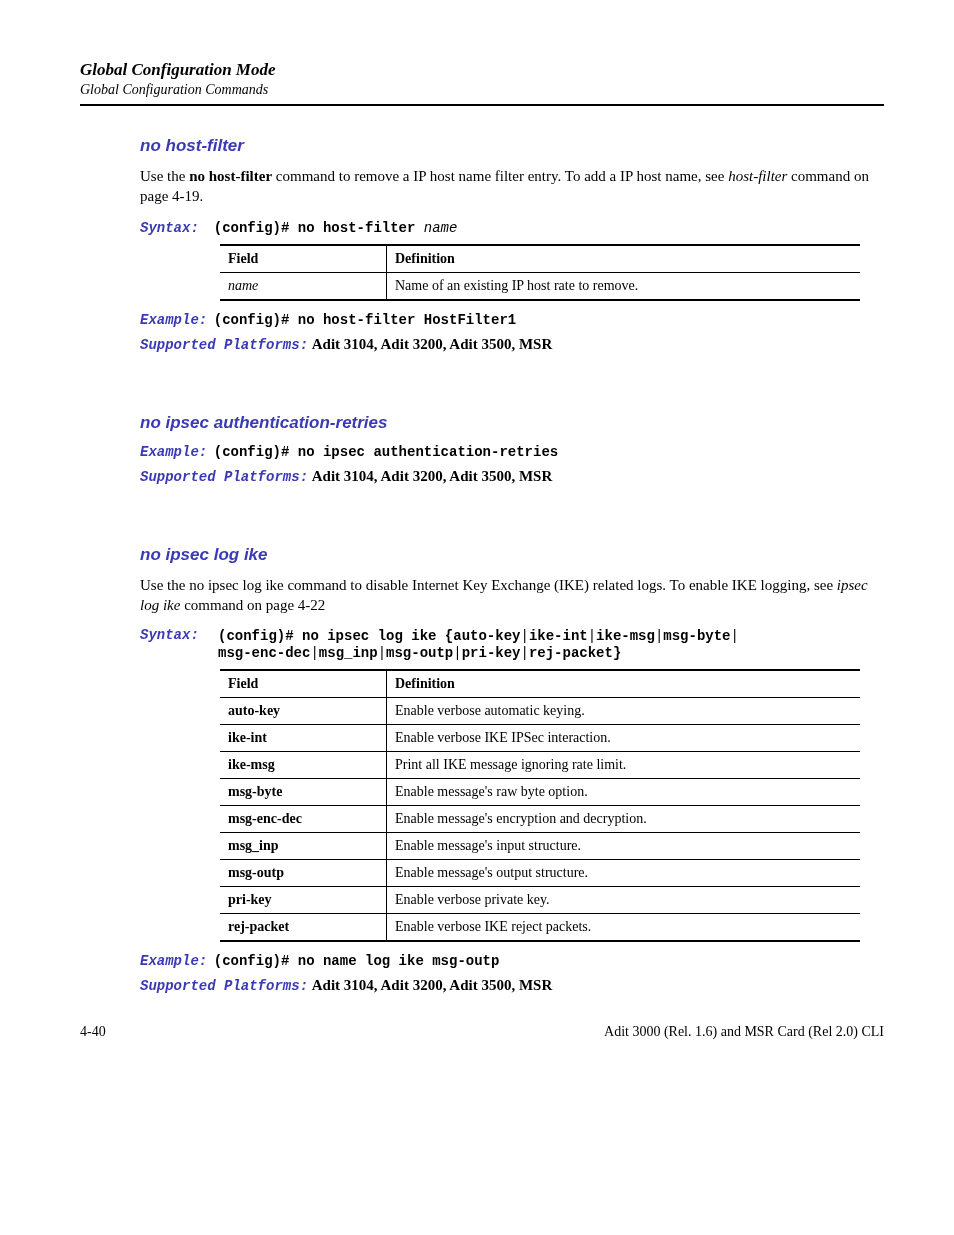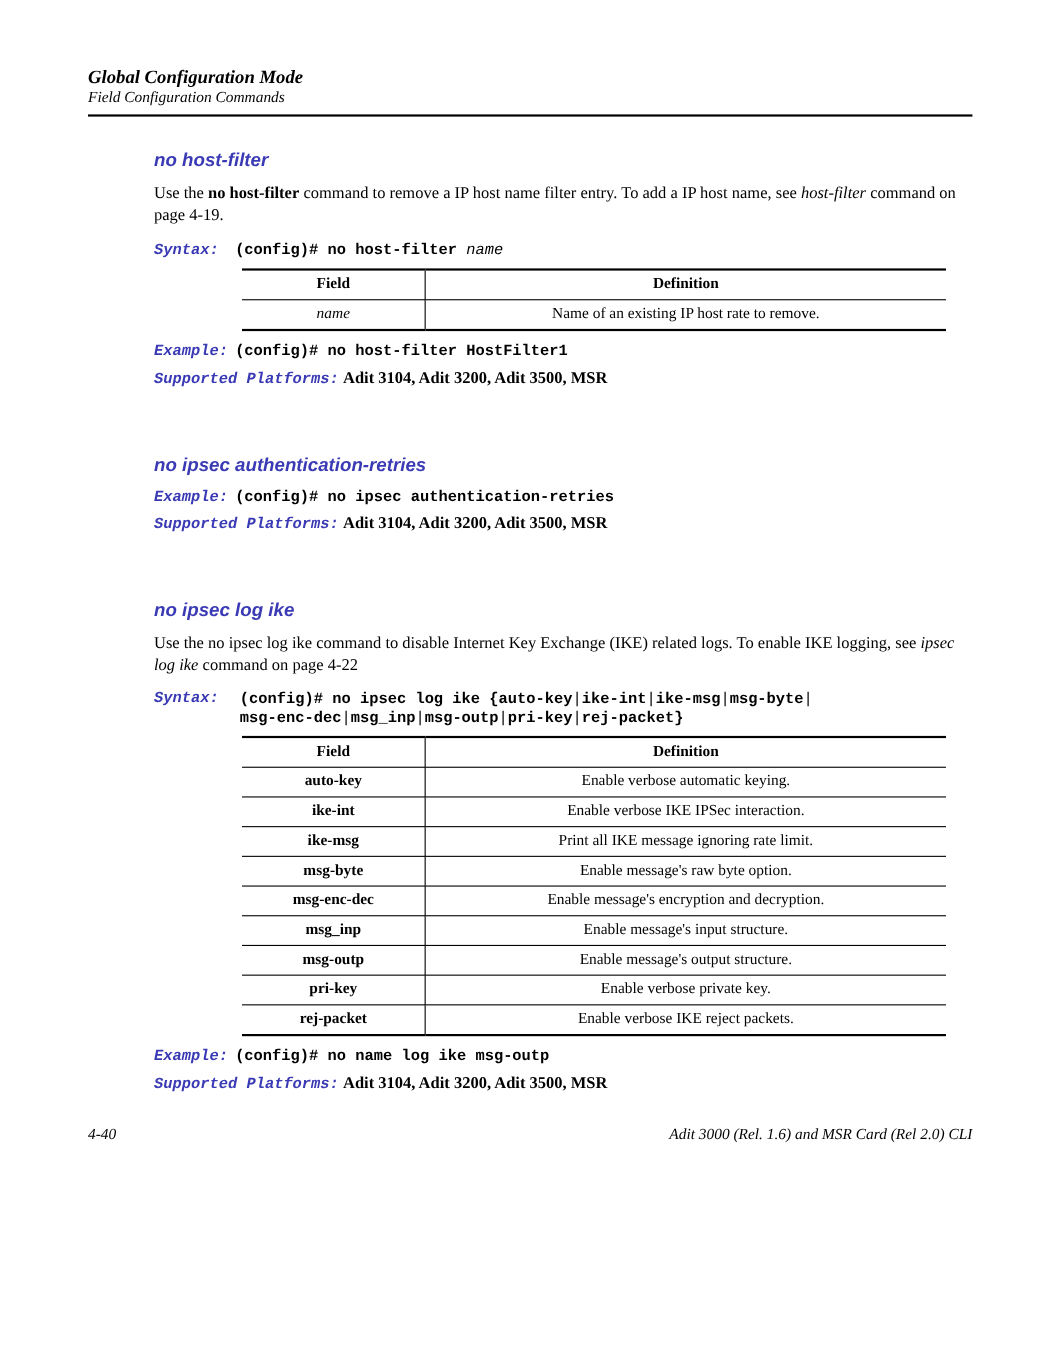--- a/index.html
+++ b/index.html
@@ -73,53 +73,52 @@
   }
   table.field-table {
     border-collapse: collapse;
     width: 640px;
     margin: 8px 0 10px 80px;
   }
   table.field-table th, table.field-table td {
     border-top: 1px solid #000;
     border-bottom: 1px solid #000;
     padding: 5px 8px;
-    text-align: center;
+    text-align: left;
     font-size: 14px;
   }
   table.field-table th {
     font-weight: bold;
     border-top: 2px solid #000;
   }
   table.field-table .col-field { width: 150px; border-right: 1px solid #000; }
   table.field-table tr:last-child td { border-bottom: 2px solid #000; }
   table.field-table tr:first-child th { border-bottom: 1px solid #000; }
   .td-italic { font-style: italic; }
   .td-bold { font-weight: bold; }
   .footer {
     display: flex;
     justify-content: space-between;
-    font-style: italic;
     font-size: 14px;
     margin-top: 30px;
   }
   .syntax-block {
     display: flex;
     align-items: flex-start;
     margin: 6px 0;
   }
   .syntax-block .label { flex-shrink: 0; }
   .syntax-block .content { margin-left: 8px; }
 </style>
 </head>
 <body>
 
 <div class="header-block">
   <div class="chapter-title">Global Configuration Mode</div>
-  <div class="sub-title">Field Configuration Commands</div>
+  <div class="sub-title">Global Configuration Commands</div>
 </div>
 <hr class="rule">
 
 <div class="section">
   <div class="section-heading">no host-filter</div>
   <div class="body-text">
     <span>Use the </span><b>no host-filter</b><span> command to remove a IP host name filter entry. To add a IP host name, see </span><i>host-filter</i><span> command on page 4-19.</span>
   </div>
   <div class="cmd-row">
     <span class="label">Syntax:</span>

